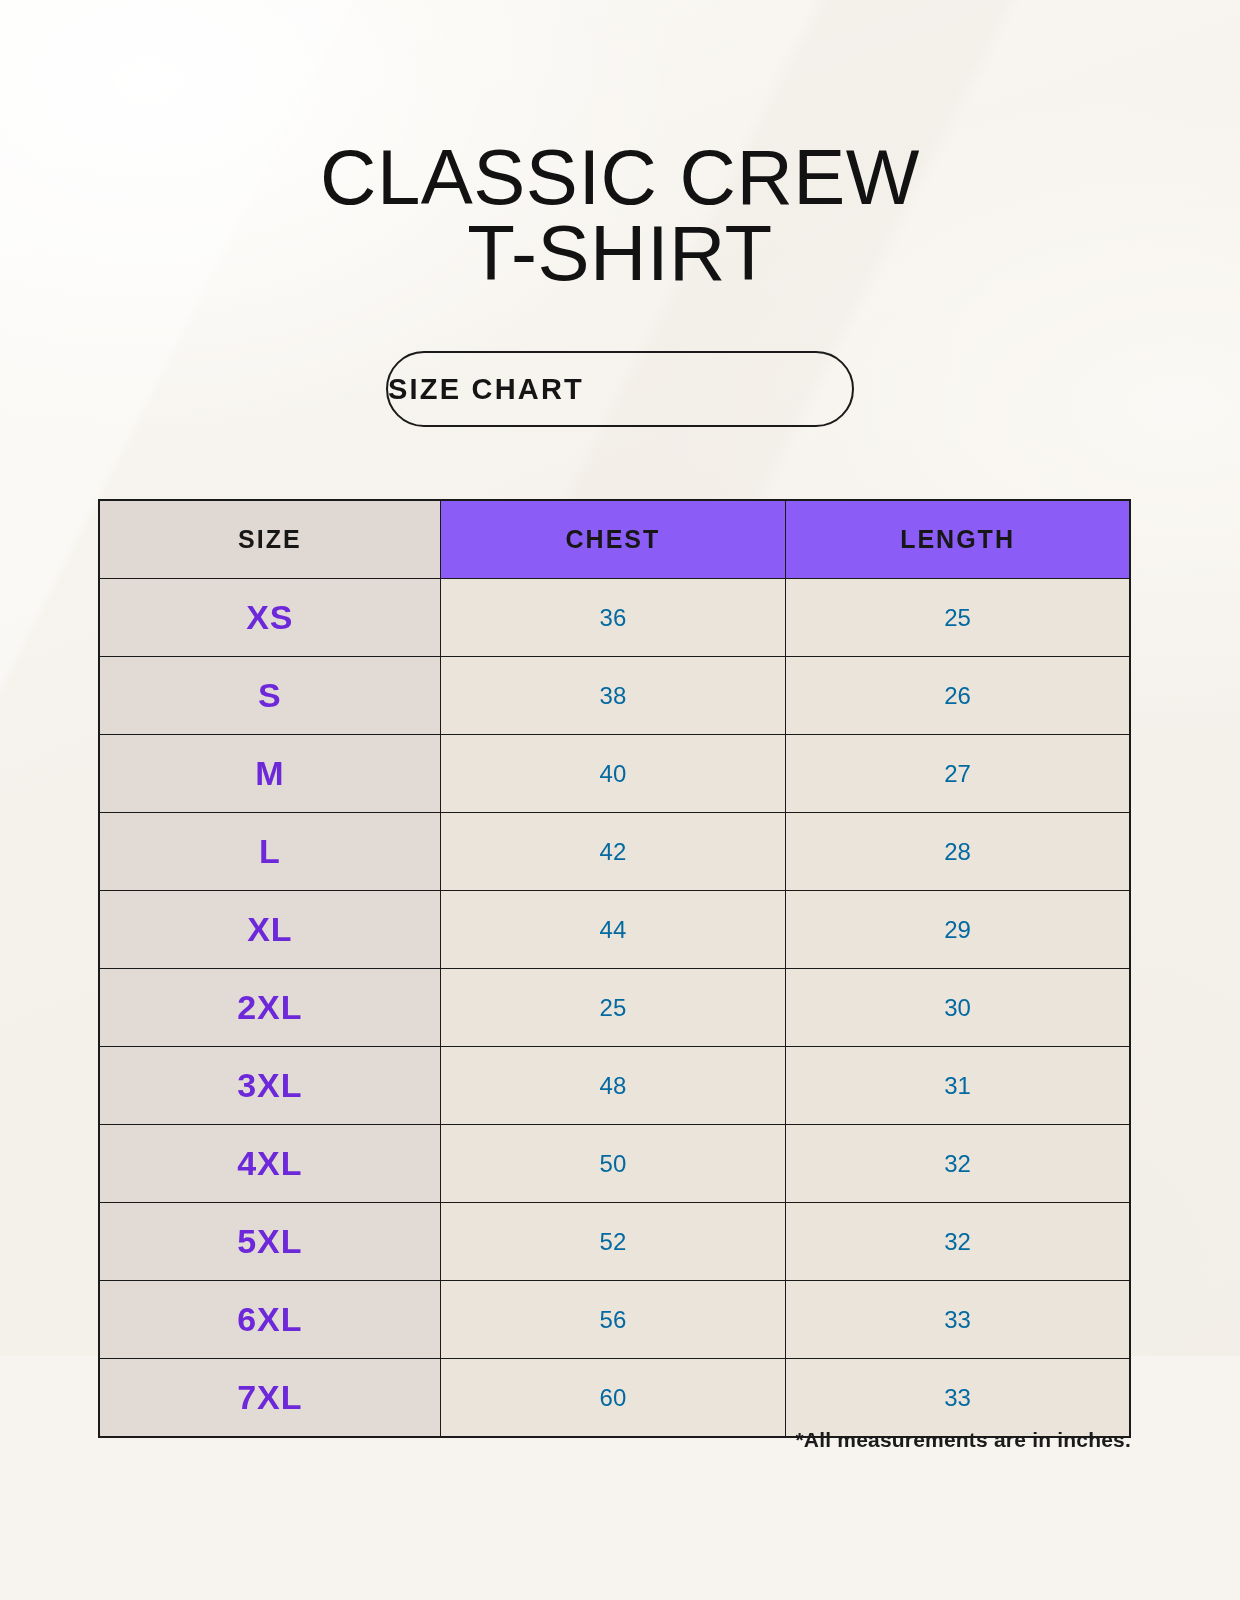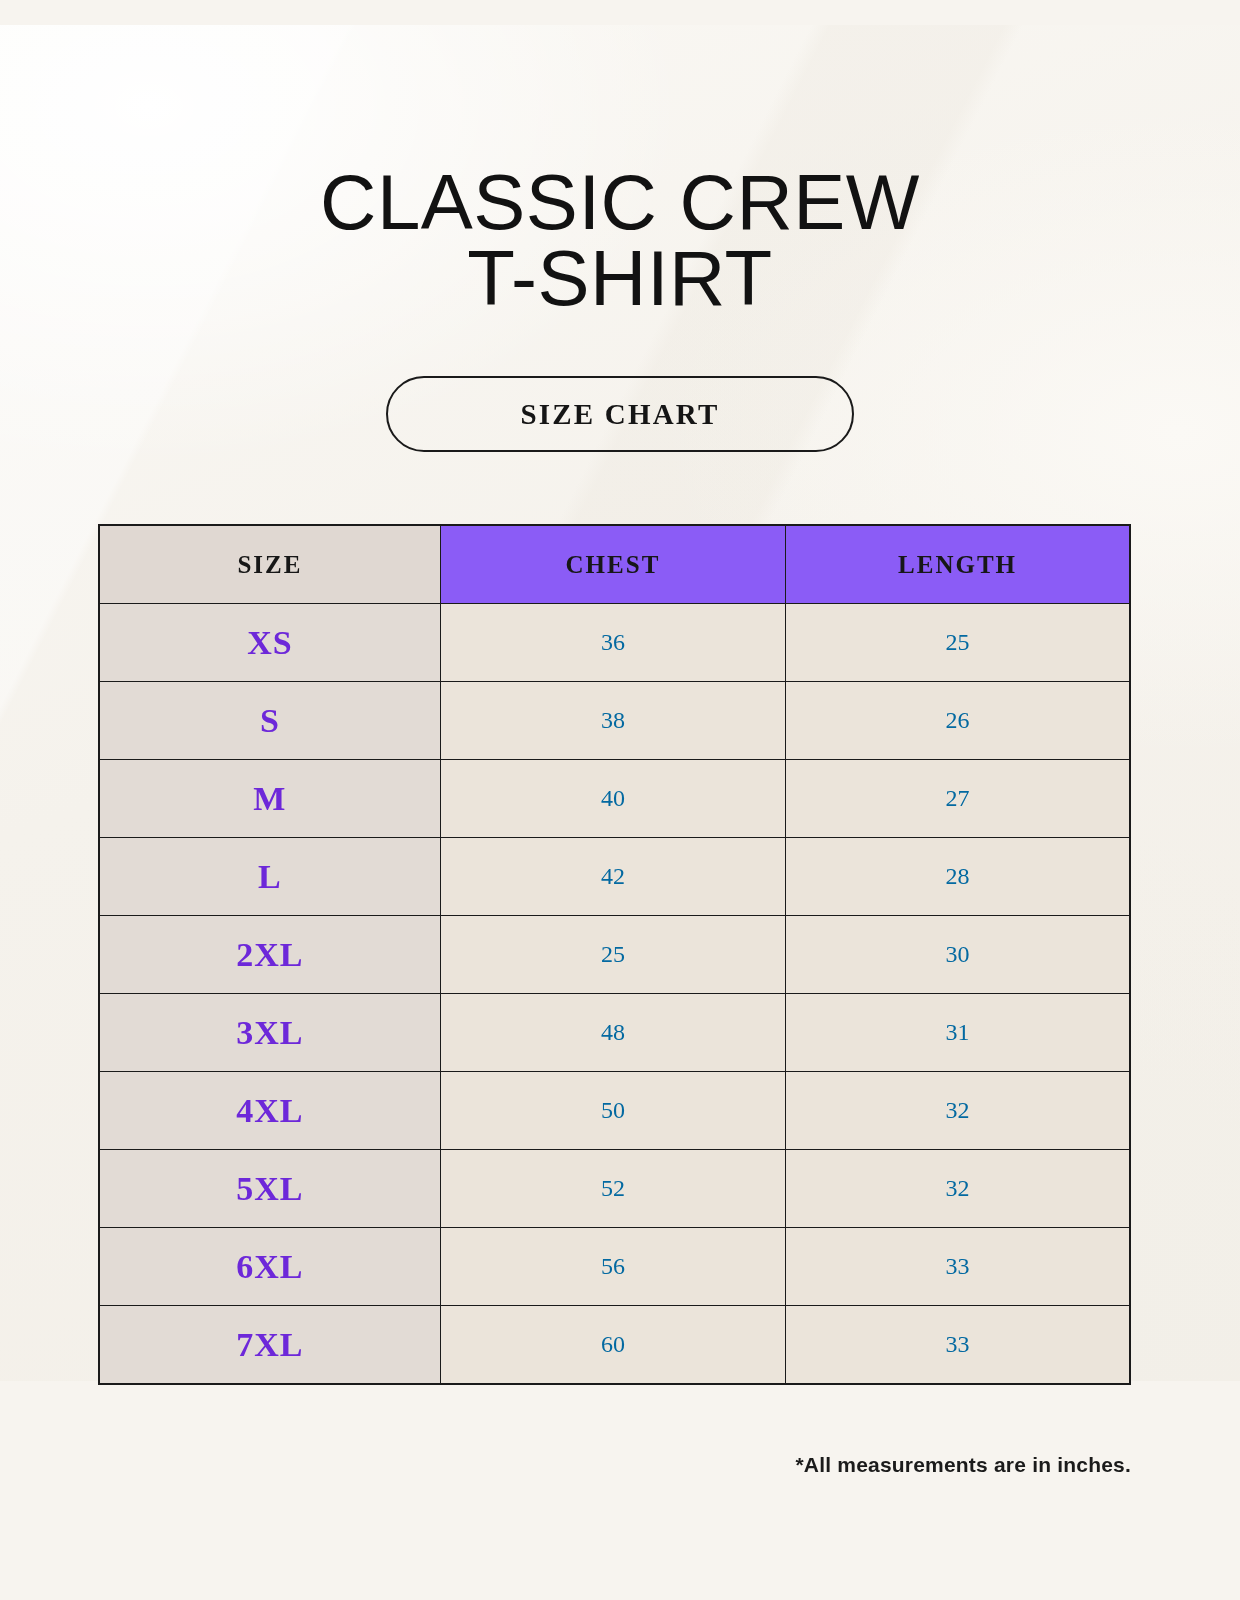--- a/index.html
+++ b/index.html
@@ -30,21 +30,20 @@
     position: absolute;
     inset: 0;
     background:
       linear-gradient(117deg, rgba(255,255,255,0.55) 0 18%, rgba(255,255,255,0) 18.5% 42%, rgba(236,231,222,0.45) 43% 52%, rgba(255,255,255,0) 53% 100%);
     opacity: .75;
   }
   .page {
     position: relative;
     width: 1240px;
     height: 1356px;
-    margin-top: 25px;
   }
 
   .title {
     position: absolute;
     top: 88px;
     left: 0;
     right: 0;
     text-align: center;
     font-size: 78px;
     line-height: 0.97;
@@ -60,44 +59,41 @@
     position: absolute;
     top: 351px;
     left: 50%;
     transform: translateX(-50%);
     width: 468px;
     height: 76px;
     border: 2px solid #1a1a1a;
     border-radius: 40px;
     display: flex;
     align-items: center;
-    justify-content: center;
     box-sizing: border-box;
     background: transparent;
-    font-family: Liberation Serif, serif;
   }
   .badge span {
     font-size: 29px;
     font-weight: 700;
     letter-spacing: 2.2px;
     color: #151515;
   }
 
   .table-wrap {
     position: absolute;
     top: 499px;
     left: 98px;
     width: 1033px;
   }
   table.size-table {
     border-collapse: collapse;
     width: 100%;
     table-layout: fixed;
     border: 2px solid #1a1a1a;
-    font-family: Liberation Serif, serif;
   }
   table.size-table col.c-size { width: 33.1%; }
   table.size-table col.c-chest { width: 33.5%; }
   table.size-table col.c-length { width: 33.4%; }
 
   table.size-table th,
   table.size-table td {
     border: 1.5px solid #1a1a1a;
     height: 77px;
     text-align: center;
@@ -186,20 +182,25 @@
           <td class="cell-size">M</td>
           <td class="cell-val">40</td>
           <td class="cell-val">27</td>
         </tr>
         <tr>
           <td class="cell-size">L</td>
           <td class="cell-val">42</td>
           <td class="cell-val">28</td>
         </tr>
         <tr>
+          <td class="cell-size">XL</td>
+          <td class="cell-val">44</td>
+          <td class="cell-val">29</td>
+        </tr>
+        <tr>
           <td class="cell-size">2XL</td>
           <td class="cell-val">25</td>
           <td class="cell-val">30</td>
         </tr>
         <tr>
           <td class="cell-size">3XL</td>
           <td class="cell-val">48</td>
           <td class="cell-val">31</td>
         </tr>
         <tr>

